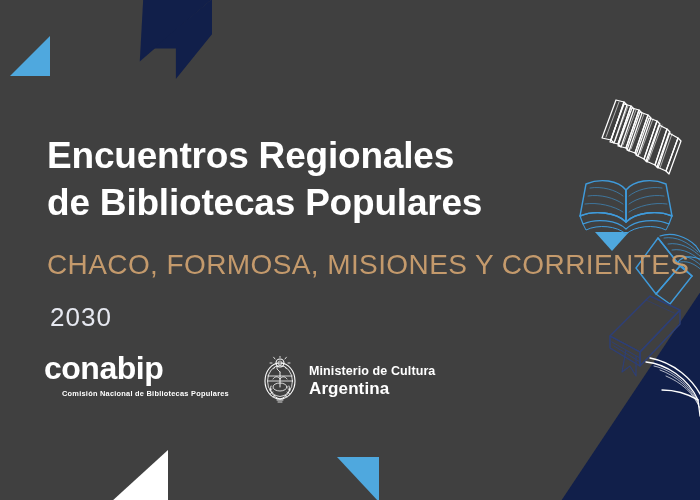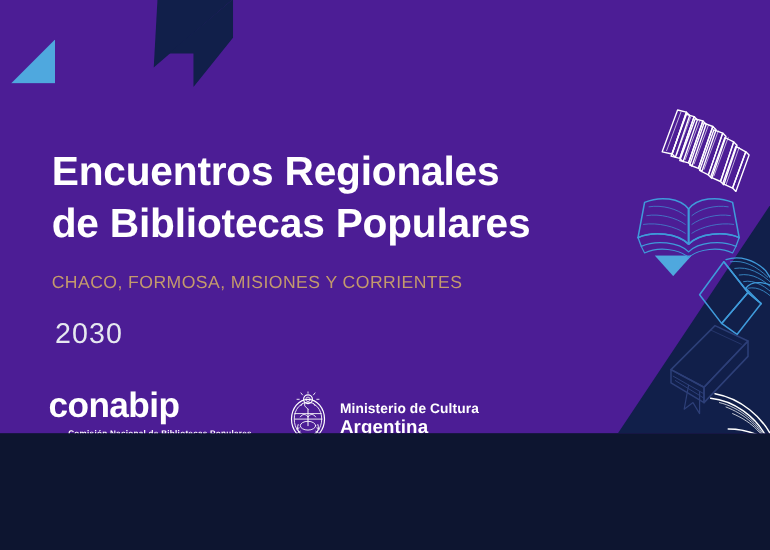--- a/index.html
+++ b/index.html
@@ -6,22 +6,22 @@
     margin: 0;
     padding: 0;
     background: #0d1530;
   }
   body {
     font-family: "Liberation Sans", sans-serif;
   }
   #poster {
     position: relative;
     width: 700px;
-    height: 394px;
-    background: #4c1d95;
+    height: 500px;
+    background: #404040;
     overflow: hidden;
   }
 
   
   .deco { position: absolute; }
 
   
   .deco-lightning {
     left: 126px; top: -1px;
     width: 86px; height: 80px;
@@ -87,21 +87,21 @@
     font-size: 37px;
     font-weight: bold;
     line-height: 1.28;
     letter-spacing: -0.2px;
     white-space: pre-line;
     margin: 0;
   }
 
   .subtitle {
     color: #c49a6c;
-    font-size: 16px;
+    font-size: 28px;
     font-weight: normal;
     letter-spacing: 0.4px;
     margin: 22px 0 0 0;
     white-space: nowrap;
   }
 
   .year {
     color: #e6e8f0;
     font-size: 26px;
     font-weight: 300;

